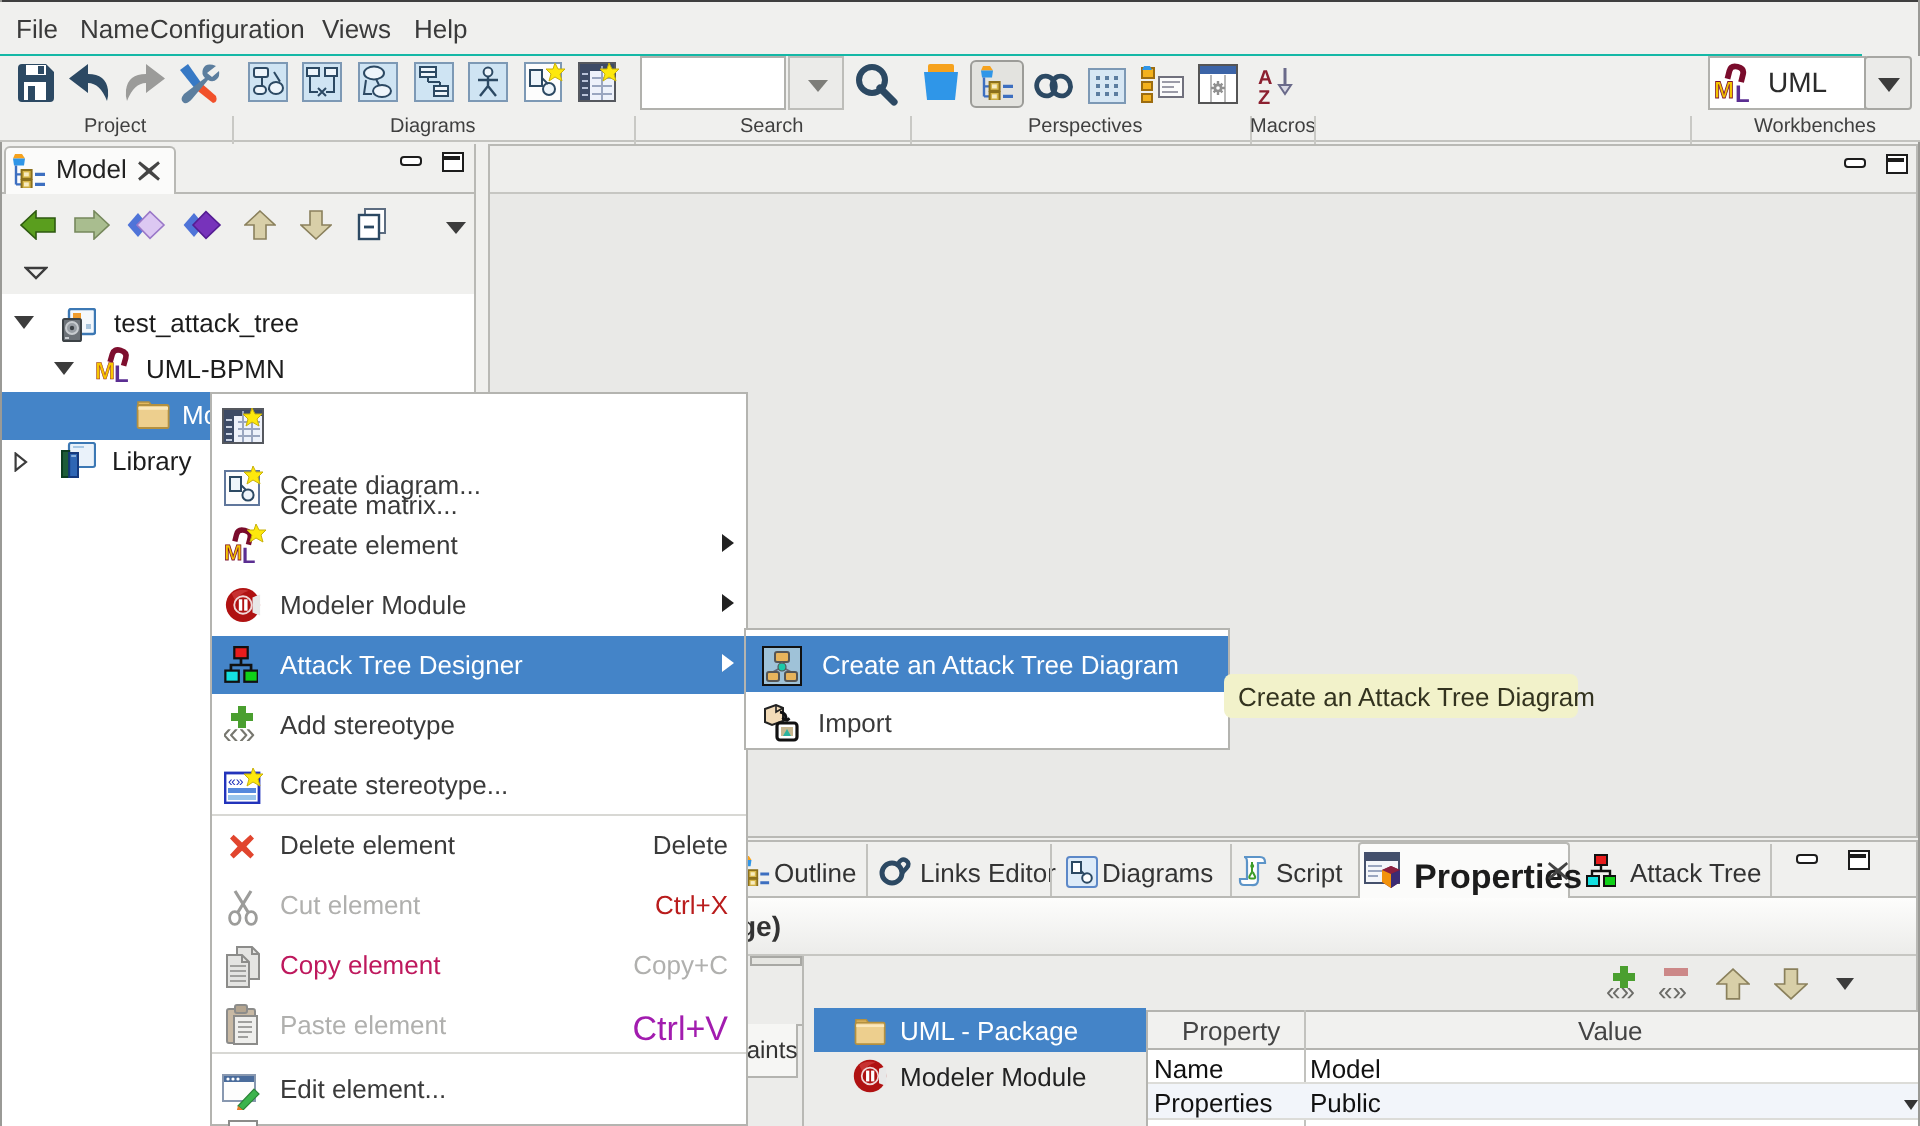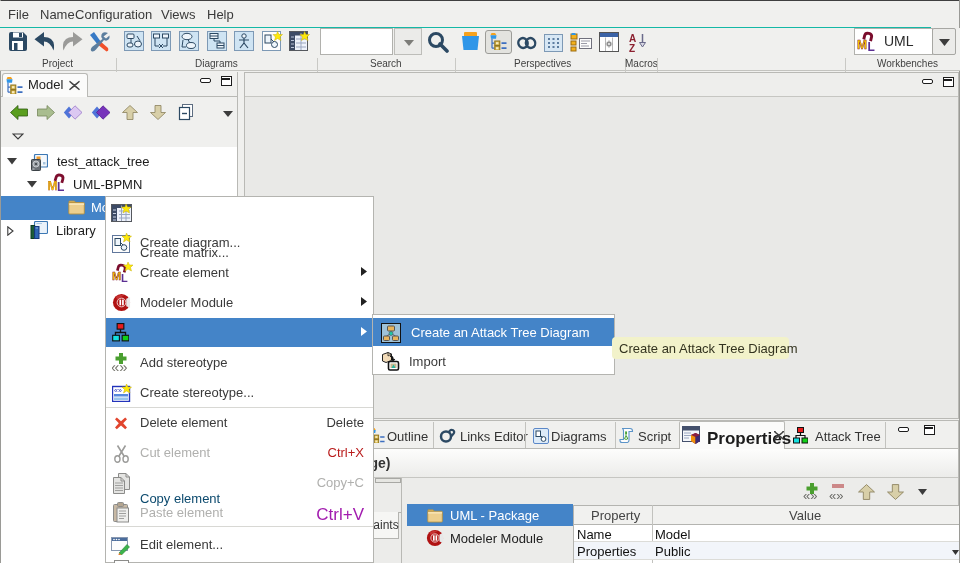--- a/index.html
+++ b/index.html
@@ -478,21 +478,21 @@
     <svg class="abs" style="left:255px;top:100px;" width="6" height="9" viewBox="0 0 6 9">
         <path d="M0 0 L6 4.5 L0 9 Z" fill="#222"></path>
       </svg>
 
     <svg class="abs" style="left:6px;top:126px;" width="17" height="19" viewBox="0 0 15 17">
       <rect x="4.5" y="0.5" width="6" height="5" fill="#e81c1c" stroke="#111"></rect>
       <path d="M7.5 5.5 L7.5 8.5 M7.5 8.5 L3 8.5 L3 11 M7.5 8.5 L12 8.5 L12 11" stroke="#111" fill="none" stroke-width="1.2"></path>
       <rect x="0.5" y="11" width="6" height="5" fill="#14e0e0" stroke="#111"></rect>
       <rect x="9" y="11" width="6" height="5" fill="#10d018" stroke="#111"></rect>
     </svg>
-    <span class="abs" style="left:34px;top:128px;font-size:13px;color:#fff;margin-top:48px;">Attack Tree Designer</span>
+    <span class="abs" style="left:34px;top:128px;font-size:13px;color:#fff;">Attack Tree Designer</span>
     <svg class="abs" style="left:255px;top:130px;" width="6" height="9" viewBox="0 0 6 9">
         <path d="M0 0 L6 4.5 L0 9 Z" fill="#fff"></path>
       </svg>
 
     <svg class="abs" style="left:6px;top:156px;" width="18" height="19" viewBox="0 0 18 19">
       <path d="M7 0 L11 0 L11 3.5 L14.5 3.5 L14.5 7.5 L11 7.5 L11 11 L7 11 L7 7.5 L3.5 7.5 L3.5 3.5 L7 3.5 Z" fill="#4a9f2f"></path>
       <text x="-1" y="18.5" font-size="15" fill="#77776f" font-family="Liberation Sans">«»</text>
     </svg>
     <span class="abs" style="left:34px;top:158px;font-size:13px;">Add stereotype</span>
 
@@ -520,21 +520,21 @@
     <span class="abs" style="left:34px;top:248px;font-size:13px;color:#b0b0ae;">Cut element</span>
     <span class="abs" style="right:9px;top:248px;font-size:13px;color:#b91c1c;">Ctrl+X</span>
 
     <svg class="abs" style="left:6px;top:276px;" width="19" height="21" viewBox="0 0 19 21">
       <path d="M6.5 0.5 L14 0.5 L17.5 4 L17.5 16.5 L6.5 16.5 Z" fill="#e4e4e2" stroke="#8c8c8a"></path>
       <path d="M14 0.5 L14 4 L17.5 4" fill="none" stroke="#8c8c8a"></path>
       <path d="M1.5 4.5 L9 4.5 L12.5 8 L12.5 20.5 L1.5 20.5 Z" fill="#e4e4e2" stroke="#8c8c8a"></path>
       <path d="M9 4.5 L9 8 L12.5 8" fill="none" stroke="#8c8c8a"></path>
       <path d="M3 10 L11 10 M3 12.5 L11 12.5 M3 15 L11 15 M3 17.5 L11 17.5" stroke="#a0a09e"></path>
     </svg>
-    <span class="abs" style="left:34px;top:294px;font-size:13px;color:#0c4a6e;">Copy element</span>
+    <span class="abs" style="left:34px;top:278px;font-size:13px;color:#be185d;">Copy element</span>
     <span class="abs" style="right:9px;top:278px;font-size:13px;color:#b0b0ae;">Copy+C</span>
 
     <svg class="abs" style="left:7px;top:305px;" width="17" height="21" viewBox="0 0 17 21">
       <rect x="0.5" y="2.5" width="14" height="17" rx="1" fill="#c8b9a4" stroke="#8c8c8a"></rect>
       <rect x="4.5" y="0.5" width="6" height="4" rx="1" fill="#b4a590" stroke="#8c8c8a"></rect>
       <rect x="4" y="6" width="11.5" height="14" fill="#efefed" stroke="#8c8c8a"></rect>
       <path d="M6 9 L13 9 M6 11.5 L13 11.5 M6 14 L13 14 M6 16.5 L11 16.5" stroke="#a0a09e"></path>
     </svg>
     <span class="abs" style="left:34px;top:308px;font-size:13px;color:#b0b0ae;">Paste element</span>
     <span class="abs" style="right:9px;top:308px;font-size:17px;color:#a21caf;">Ctrl+V</span>

